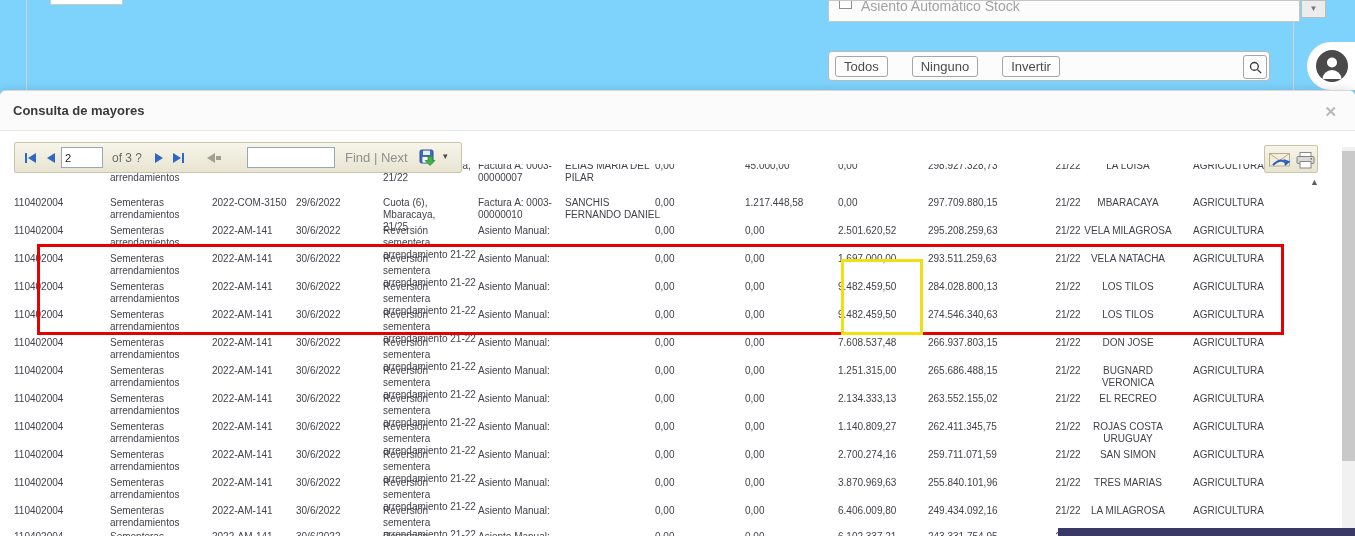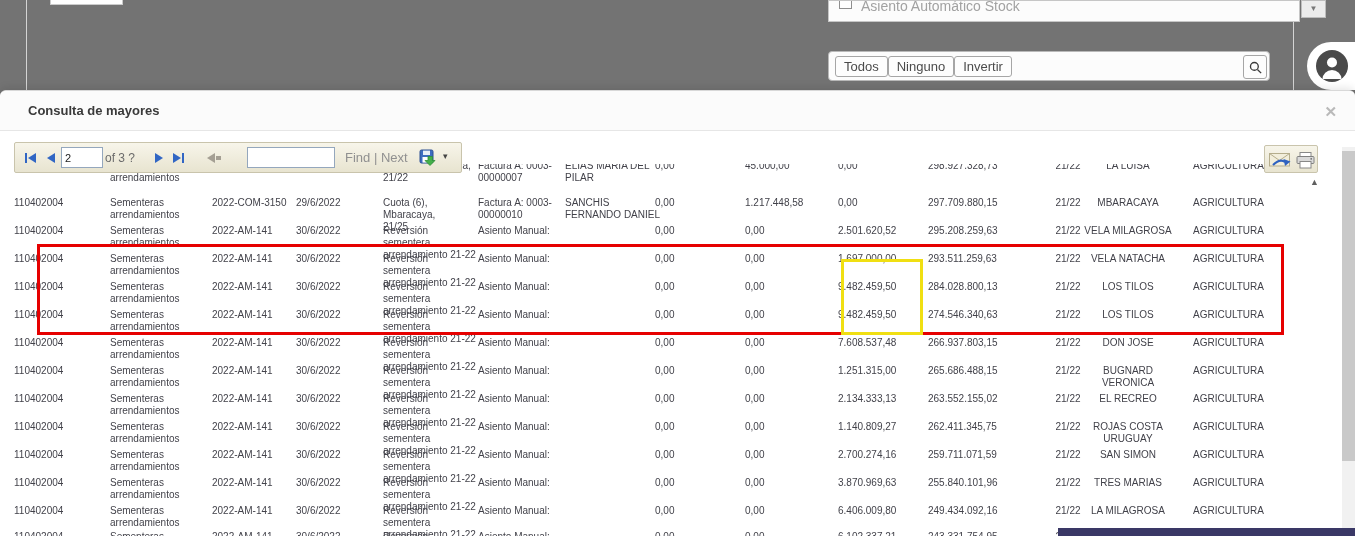--- a/index.html
+++ b/index.html
@@ -1,51 +1,51 @@
 <!DOCTYPE html>
 <html><head>
 <meta charset="utf-8">
 <style>
   * { box-sizing: border-box; margin: 0; padding: 0; }
   html,body { width:1355px; height:536px; }
   body { font-family:"Liberation Sans", sans-serif; }
   .abs { position:absolute; }
-  #page { position:relative; width:1355px; height:536px; background:#737373; overflow:hidden; }
+  #page { position:relative; width:1355px; height:536px; background:#7dd3fc; overflow:hidden; }
 
   
   .bg-line { position:absolute; width:1px; background:#d4d4d4; }
   #bg-fragment { position:absolute; left:50px; top:0; width:73px; height:5px; background:#fff;
                  border:1px solid #cbcbcb; border-top:none; }
   #combo-box { position:absolute; left:828px; top:0; width:472px; height:22px; background:#fcfcfc;
                border:1px solid #c6c6c6; overflow:hidden; }
   #combo-box .cb { position:absolute; left:10px; top:-5px; }
   #combo-label { position:absolute; left:32px; top:-3px; font-size:14px; color:#a2a2a2; white-space:nowrap; }
   #combo-caret-btn { position:absolute; left:1301px; top:0; width:25px; height:18px; background:#ececec;
                      border:1px solid #bdbdbd; text-align:center; font-size:8px; color:#777; line-height:16px; }
   .panel { position:absolute; left:828px; width:442px; background:#fcfcfc; border:1px solid #b9b9b9; border-radius:4px; }
   #solo-panel { top:21px; height:27px; }
   #solo-panel .cb { position:absolute; left:8px; top:6px; }
   #solo-label { position:absolute; left:30px; top:5px; font-size:14px; color:#3c3c3c; }
   #buttons-panel { top:51px; height:30px; }
-  #buttons-panel .btn-row { position:absolute; left:6px; top:4px; display:flex; gap:0; }
+  #buttons-panel .btn-row { position:absolute; left:6px; top:4px; display:flex; gap:24px; }
   .btn { display:inline-flex; align-items:center; background:#fdfdfd; border:1px solid #a6a6a6; border-radius:3px;
          font-size:13px; color:#4b4b4b; padding:0 8px; height:21px; }
   #search-btn { position:absolute; left:414px; top:3px; width:24px; height:24px; background:#fdfdfd;
                 border:1px solid #a6a6a6; border-radius:3px; display:flex; align-items:center; justify-content:center; }
   .cb { width:13px; height:13px; background:#fff; border:1px solid #8f8f8f; display:inline-block; }
   #avatar-pill { position:absolute; left:1307px; top:42px; width:48px; height:48px; background:#fff;
                  border-radius:24px 0 0 24px; }
   #avatar-pill svg { position:absolute; left:9px; top:8px; }
 
   
   #modal { position:absolute; left:0; top:90px; width:1355px; height:446px; background:#fff;
            border-radius:6px 6px 0 0; border-top:1px solid #d8d8d8; box-shadow:0 -2px 8px rgba(0,0,0,0.10); }
   #modal-header { position:absolute; left:0; top:0; width:100%; height:40px; background:#fbfbfb;
                   border-bottom:1px solid #e6e6e6; border-radius:6px 6px 0 0; }
-  #modal-title { position:absolute; left:28px; top:0; line-height:40px; font-size:13px; font-weight:600; color:#3a3a3a; }
+  #modal-title { position:absolute; left:13px; top:0; line-height:40px; font-size:13px; font-weight:600; color:#3a3a3a; }
   #modal-close { position:absolute; right:18px; top:12px; font-size:15px; font-weight:bold; color:#b9b9b9; cursor:pointer; }
 
   
   #report { position:absolute; left:0; top:73px; width:1341px; height:373px; overflow:hidden; background:#fff; z-index:1; }
   .row  { position:absolute; left:0; width:1341px; height:28px; }
   .cell { position:absolute; top:4px; font-size:10px; line-height:12px; color:#42424a; white-space:pre-line; }
   .num  { }
   .ctr  { text-align:center; }
   .c-acc  { left:14px;  width:90px; }
   .c-con  { left:110px; width:88px; }
@@ -389,21 +389,21 @@
 
     <div id="toolbar">
       <span class="tb nav" style="left:10px; top:10px;">
         <span class="nav-bar"></span>
           <span class="tri-l"></span>
       </span>
       <span class="tb nav" style="left:32px; top:10px;">
         <span class="tri-l"></span>
       </span>
       <input class="tb tb-input" style="left: 46px; top: 4px; width: 42px; height: 21px;" value="2">
-      <span class="tb" style="left:90px; top:8px; font-size:12px; color:#6b6b6b;">of 3 ?</span>
+      <span class="tb" style="left:97px; top:8px; font-size:12px; color:#6b6b6b;">of 3 ?</span>
       <span class="tb nav" style="left:140px; top:10px;">
         <span class="tri-r"></span>
       </span>
       <span class="tb nav" style="left:158px; top:10px;">
         <span class="tri-r"></span>
           <span class="nav-bar"></span>
       </span>
       <span class="tb nav" style="left:192px; top:10px;">
         <span class="tri-l-grey"></span>
           <span class="tail-grey"></span>

